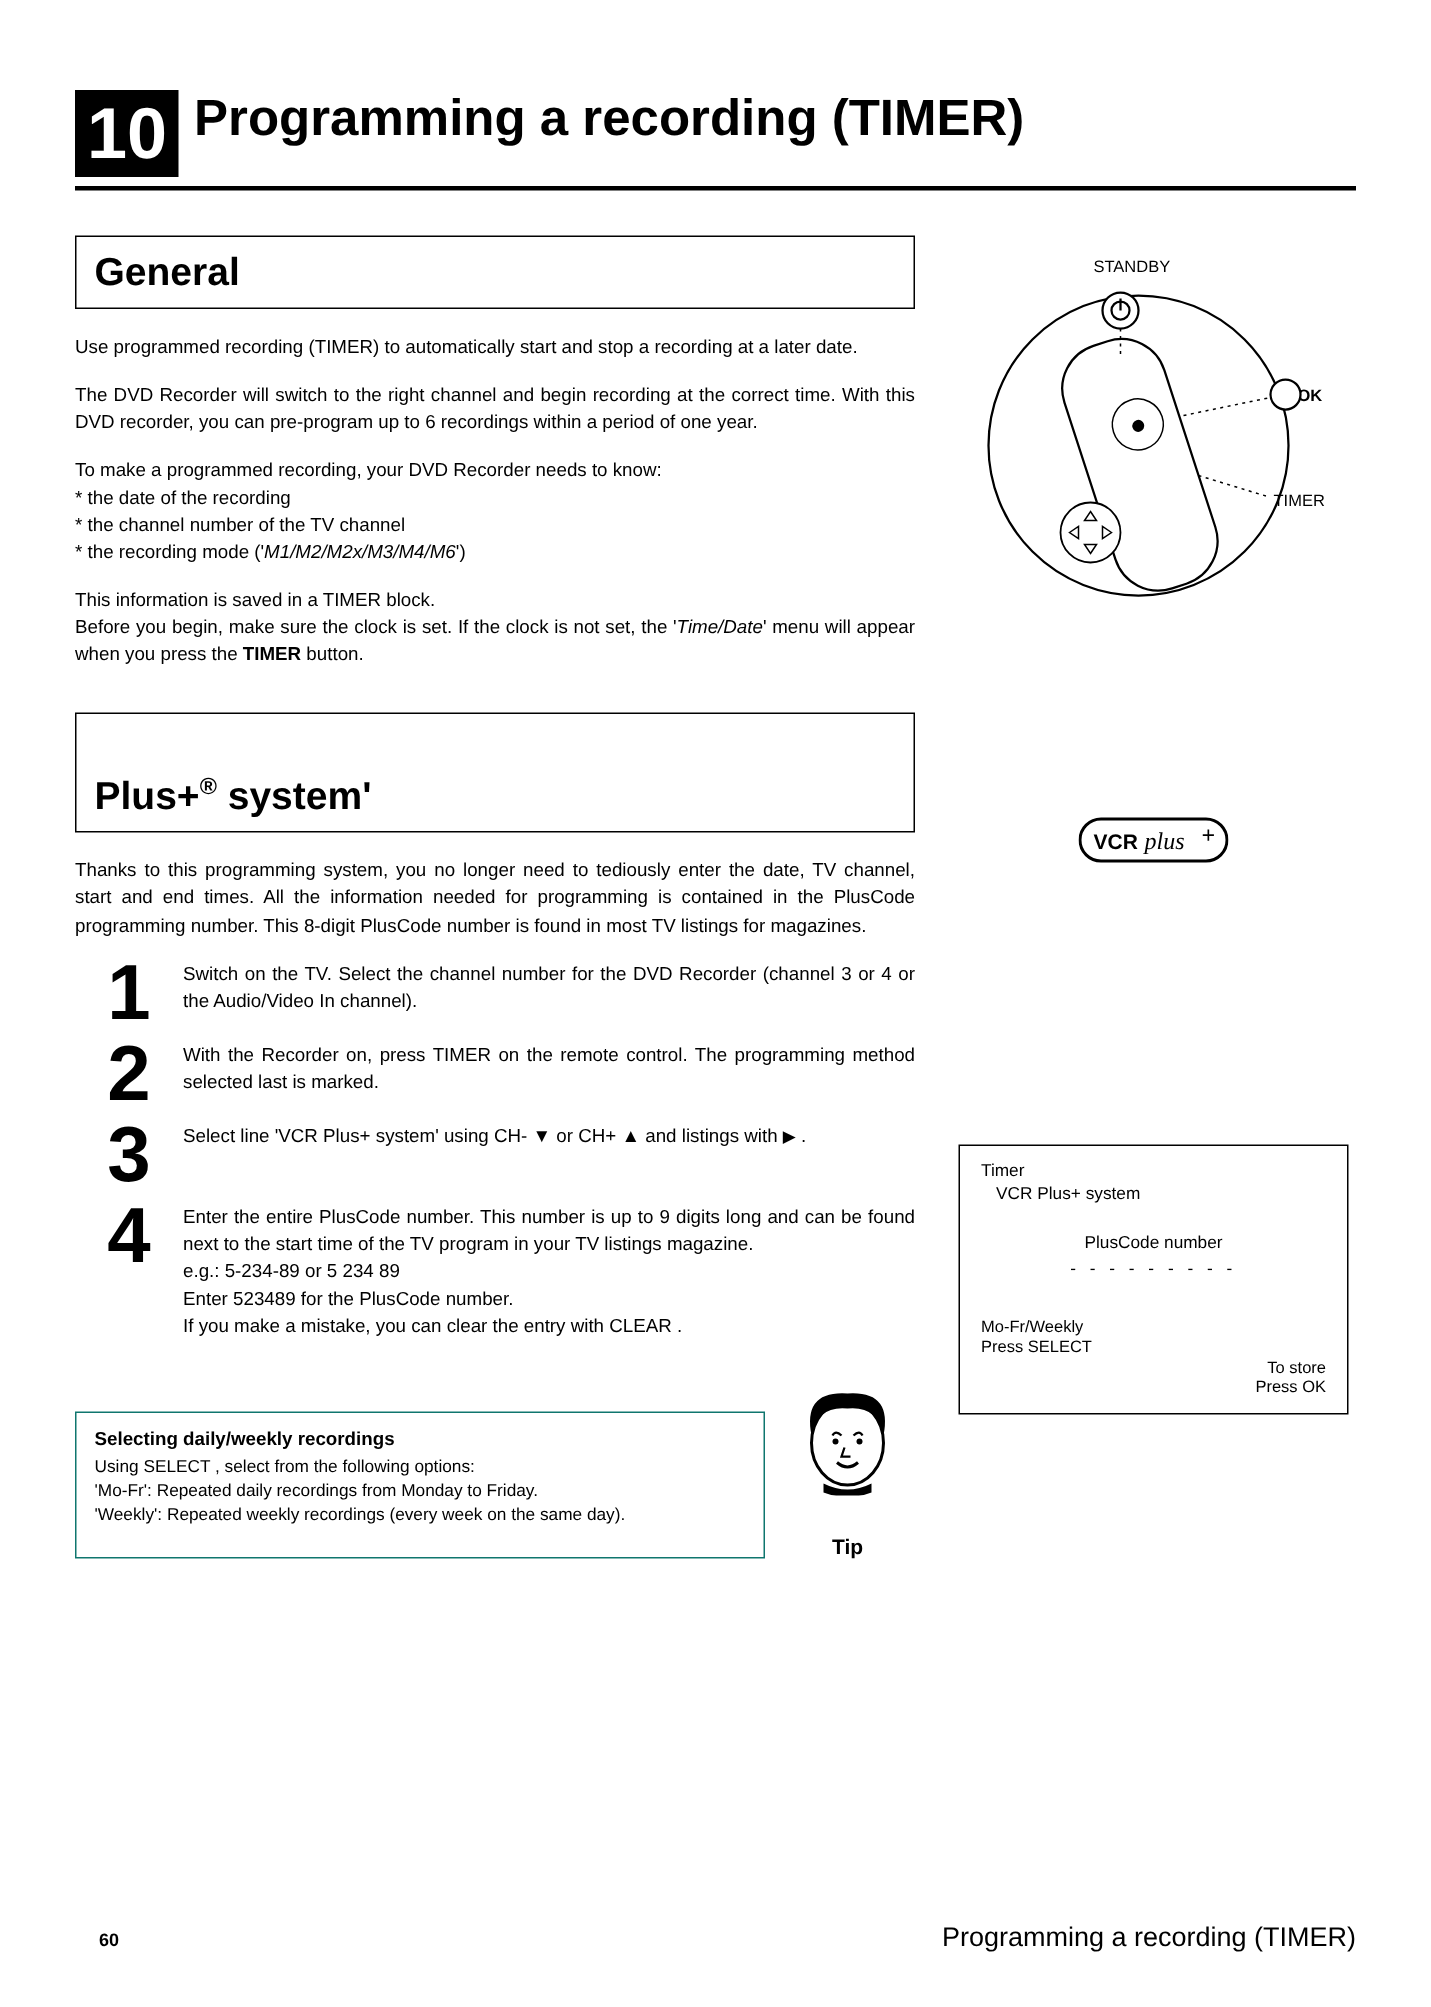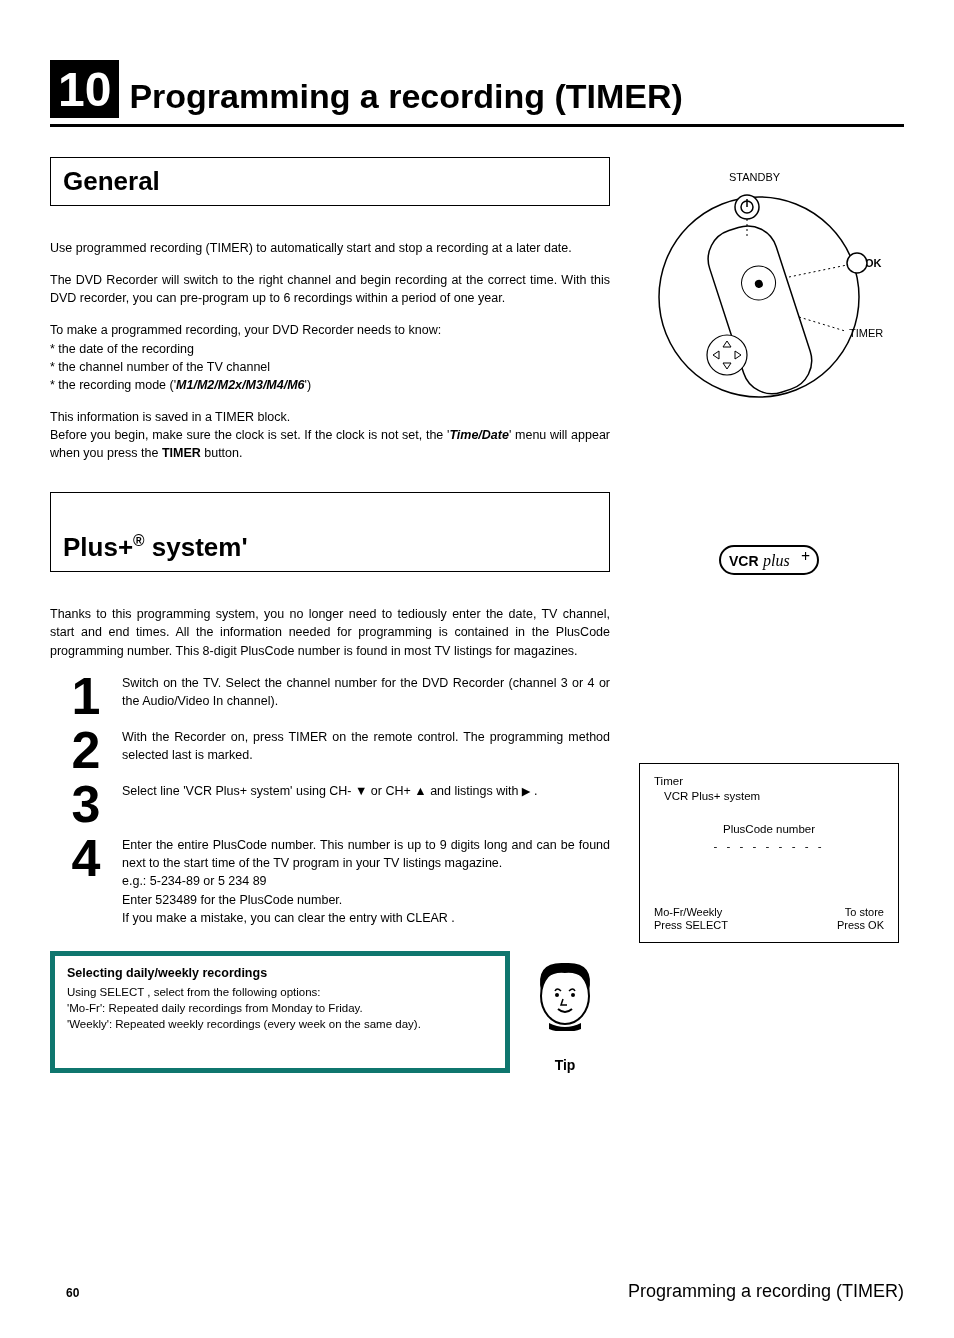--- a/index.html
+++ b/index.html
@@ -8,21 +8,20 @@
     font-size: 13px;
     color: #000;
     background: #fff;
     width: 954px;
     height: 1338px;
     padding: 60px 50px 40px 50px;
     position: relative;
   }
   .chapter-head {
     display: flex;
-    align-items: flex-end;
     margin-bottom: 6px;
   }
   .chapter-num-box {
     background: #000;
     color: #fff;
     font-weight: 900;
     font-size: 48px;
     line-height: 1;
     padding: 6px 8px 4px 8px;
     font-family: "Arial Black", sans-serif;
@@ -47,33 +46,33 @@
   }
   .right {
     flex: 1;
     display: flex;
     flex-direction: column;
     align-items: center;
   }
   .section-title-box {
     border: 1.5px solid #000;
     padding: 8px 12px;
-    margin-bottom: 33px;
+    margin-bottom: 16px;
   }
   .section-title {
     font-size: 26px;
     font-weight: bold;
   }
   .body-text {
     font-size: 12.5px;
     line-height: 1.45;
     margin-bottom: 14px;
     text-align: justify;
   }
-  .body-text .boldit { font-weight: bold; font-style: italic; }
+  .body-text .boldit { font-weight: normal; font-style: italic; }
   .body-text .bold { font-weight: bold; }
   .bullet-line { font-size: 12.5px; line-height: 1.45; }
   .steps {
     margin-top: 8px;
   }
   .step {
     display: flex;
     align-items: flex-start;
     margin-bottom: 10px;
   }
@@ -91,23 +90,24 @@
     line-height: 1.45;
     text-align: justify;
   }
   .tip-row {
     display: flex;
     gap: 10px;
     margin-top: 24px;
     align-items: stretch;
   }
   .tip-box {
-    border: 5px solid #0f766e;
+    border: 1px solid #0f766e;
     padding: 10px 12px;
     flex: 1;
+    margin-top: 24px;
   }
   .tip-box-title {
     font-weight: bold;
     font-size: 12.5px;
     margin-bottom: 4px;
   }
   .tip-box-text {
     font-size: 11.5px;
     line-height: 1.4;
   }
@@ -147,21 +147,22 @@
     text-align: center;
     letter-spacing: 3px;
     margin-top: 2px;
   }
   .onscreen-footer {
     position: absolute;
     bottom: 10px;
     left: 14px;
     right: 14px;
     display: flex;
-    justify-content: space-between;
+    justify-content: flex-start;
+    flex-direction: column;
   }
   .onscreen-footer div { font-size: 11px; line-height: 1.2; }
   .page-footer {
     position: absolute;
     bottom: 36px;
     left: 50px;
     right: 50px;
     display: flex;
     justify-content: space-between;
     align-items: baseline;

